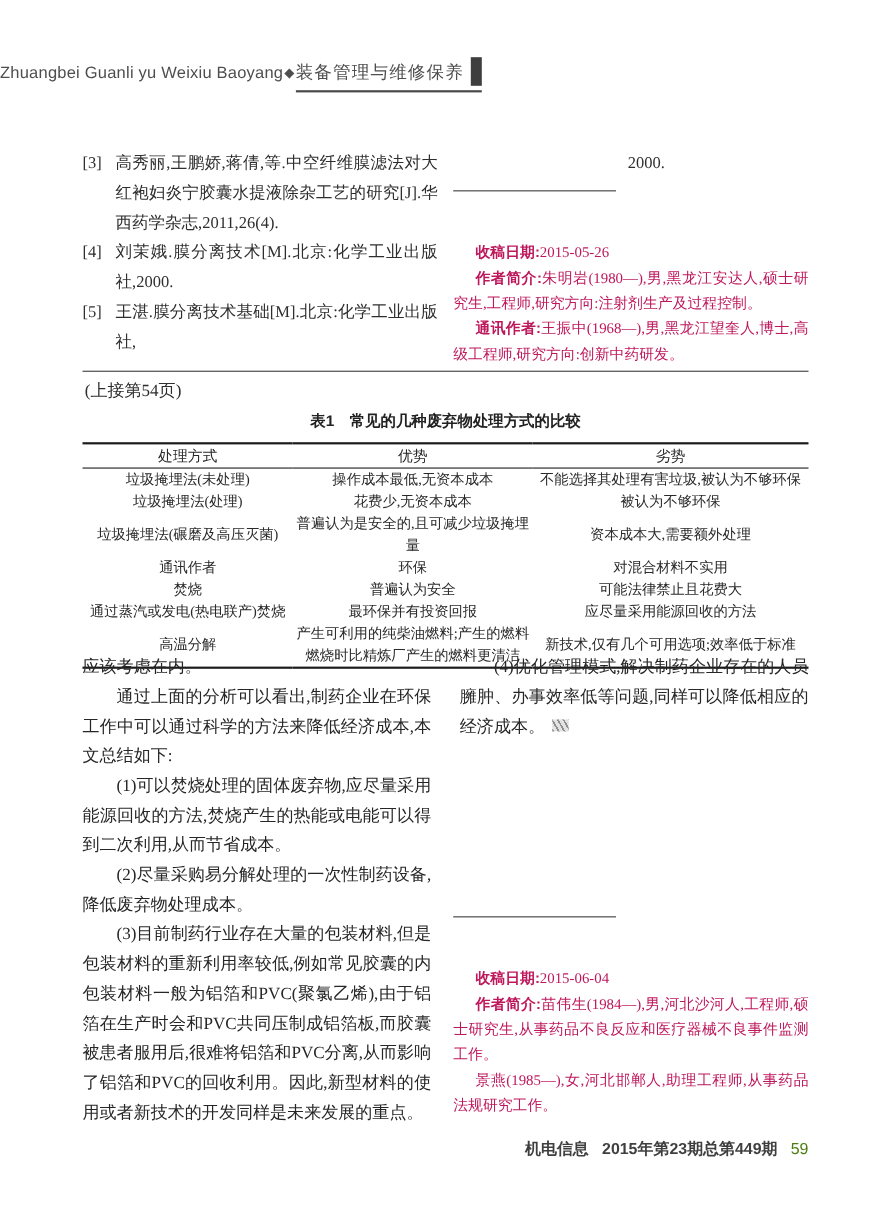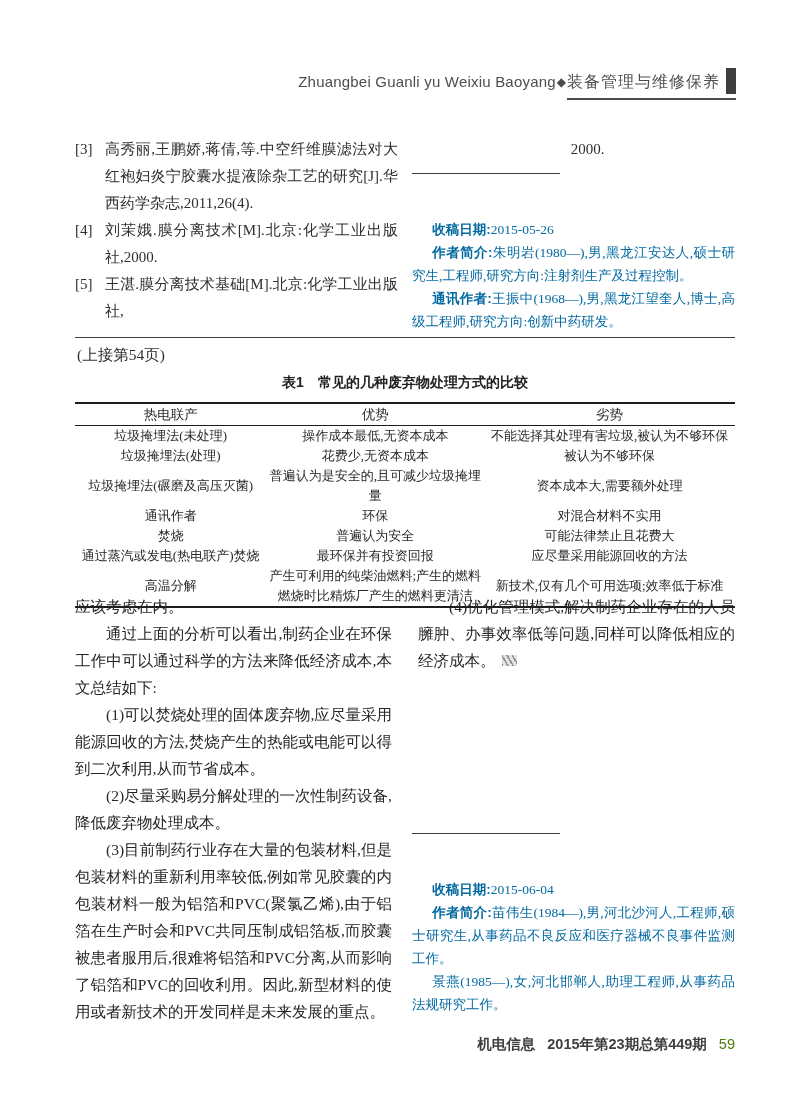--- a/index.html
+++ b/index.html
@@ -3,41 +3,41 @@
 <meta charset="utf-8">
 <style>
   html,body { margin:0; padding:0; background:#ffffff; }
   .page {
     position:relative; width:810px; height:1099px; background:#fff;
     font-family:"Liberation Serif", serif; color:#2e2e2e; overflow:hidden;
   }
 
   
   .running-head {
-    position:absolute; top:68px; left:0; right:74px; text-align:right;
+    position:absolute; top:52px; left:0; right:74px; 
     color:#4e4e4e; font-family:"Liberation Sans", sans-serif; white-space:nowrap;
   }
   .rh-latin { font-size:15px; letter-spacing:.2px; }
   .rh-diamond { font-size:12px; margin:0 1px; vertical-align:1px; }
   .rh-cn-wrap { display:inline-block; border-bottom:2px solid #4a4a4a; padding-bottom:4px; }
   .rh-cn { font-size:16px; letter-spacing:1px; }
   .rh-block { display:inline-block; width:10px; height:26px; background:#3e3e3e; margin-left:6px; vertical-align:-7px; }
 
   
   .refs-row { position:absolute; top:136px; left:75px; width:660px; display:flex; gap:14px; }
   .colA { width:323px; } .colB { width:323px; }
   .refs { font-size:15px; line-height:27px; }
   .ref-item { display:flex; }
   .ref-label { flex:0 0 30px; }
   .ref-text { flex:1; text-align:justify; }
   .ref-cont { margin:0; padding-left:28px; font-size:15px; line-height:27px;text-align:center; }
 
   .note-rule { width:148px; border-top:1.5px solid #3c3c3c; height:0; }
   .colB .note-rule { margin:10px 0 6px 0; }
-  .note { font-size:13.5px; line-height:23px; text-align:justify; color:#0369a1;margin-top:44px; }
+  .note { font-size:13.5px; line-height:23px; text-align:justify; color:#be185d;margin-top:44px; }
   .note p { margin:0; text-indent:1.5em; }
   .note b { font-family:"Liberation Sans", sans-serif; font-weight:700; }
 
   
   .full-rule { position:absolute; top:337px; left:75px; width:660px; border-top:1.5px solid #3c3c3c; height:0; }
   .continued { position:absolute; top:345px; left:77px; margin:0; font-size:15.5px; }
 
   
   .table-caption {
     position:absolute; top:374px; left:75px; width:660px; margin:0; text-align:center;
@@ -123,21 +123,21 @@
   </p>
 
   <table class="t1">
     <colgroup>
         <col style="width:29%">
         <col style="width:33%">
         <col style="width:38%">
       </colgroup>
     <thead>
       <tr>
-        <th>热电联产</th>
+        <th>处理方式</th>
         <th>优势</th>
         <th>劣势</th>
       </tr>
     </thead>
     <tbody>
 
         <tr>
           <td>垃圾掩埋法(未处理)</td>
           <td>操作成本最低,无资本成本</td>
           <td>不能选择其处理有害垃圾,被认为不够环保</td>

